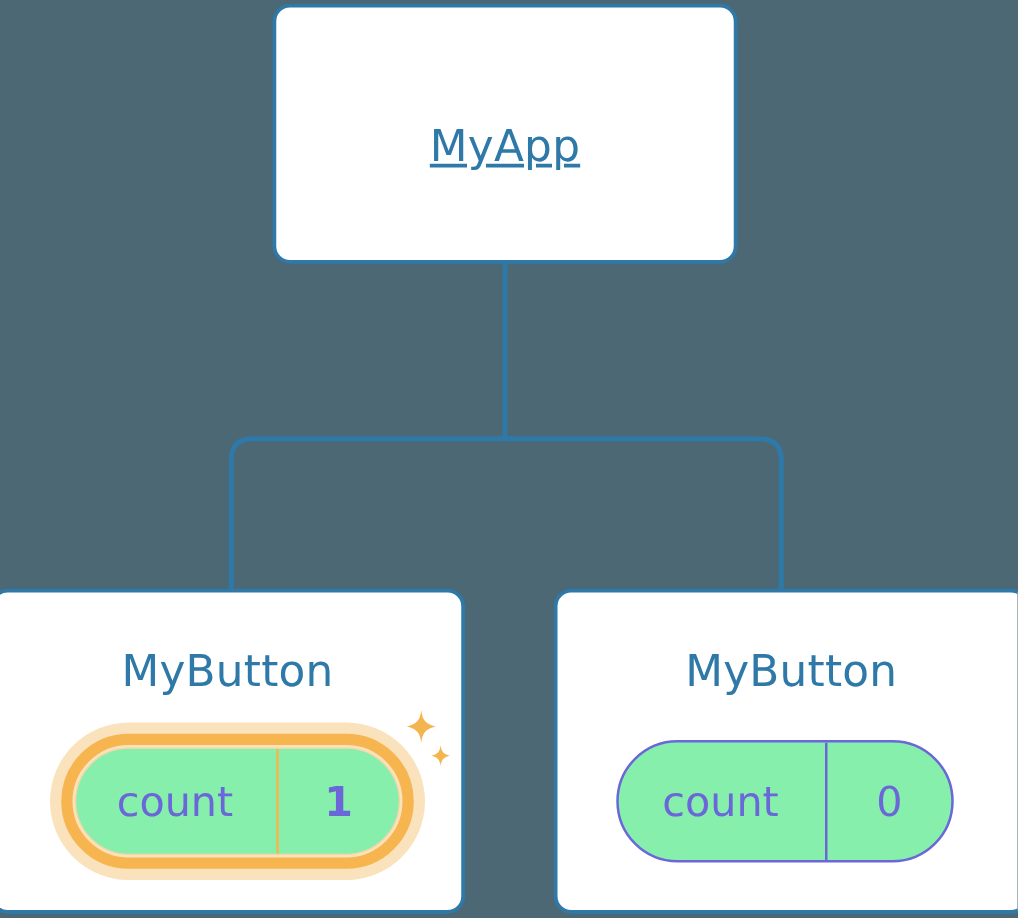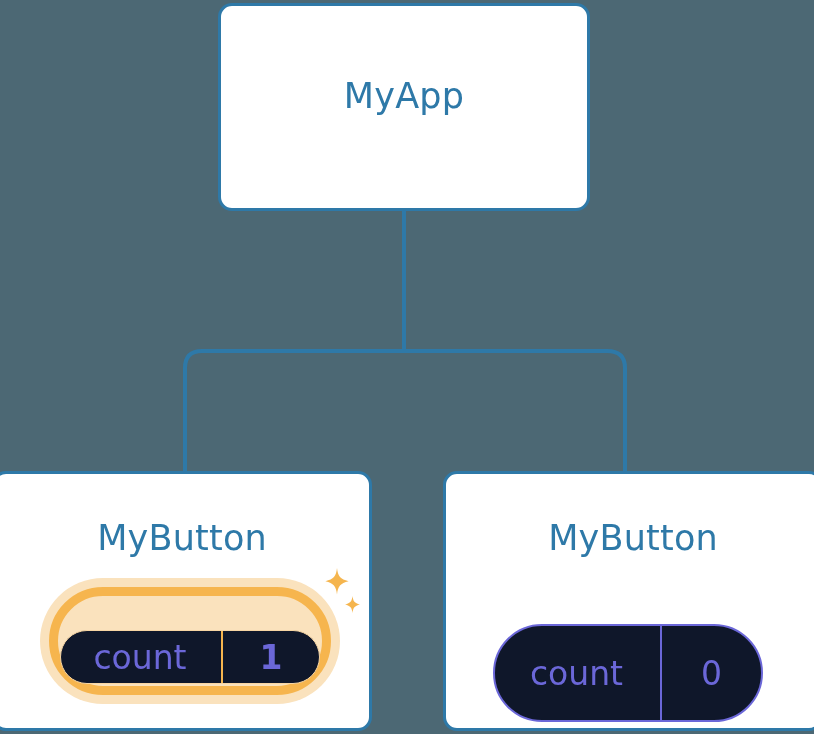--- a/index.html
+++ b/index.html
@@ -64,21 +64,22 @@
     left: 0;
     width: 100%;
     text-align: center;
     color: #2e79a8;
     font-size: 35px;
     font-weight: 400;
     letter-spacing: 0.2px;
     white-space: nowrap;
   }
   #card-root .node-title {
-    top: 70px;
+    top: 92px;
+    text-decoration: underline;
   }
   .child-title {
     top: 44px;
   }
 
   
   .pill-wrap {
     position: absolute;
   }
   #pill-wrap-0 {
@@ -123,25 +124,24 @@
   }
   .pill-ring {
     border: 9px solid #f6b54e;
   }
 
   
   .pill {
     position: absolute;
     display: flex;
     align-items: stretch;
-    background: #0f172a;
+    background: #86efac;
     border-radius: 999px;
     box-sizing: border-box;
     overflow: hidden;
-    margin-top: 32px;
   }
   .pill.highlighted {
     left: 20px;
     top: 20px;
     right: 20px;
     bottom: 20px;
     border: 1.5px solid #f7d6a4;
   }
   .pill.plain {
     left: 0;

